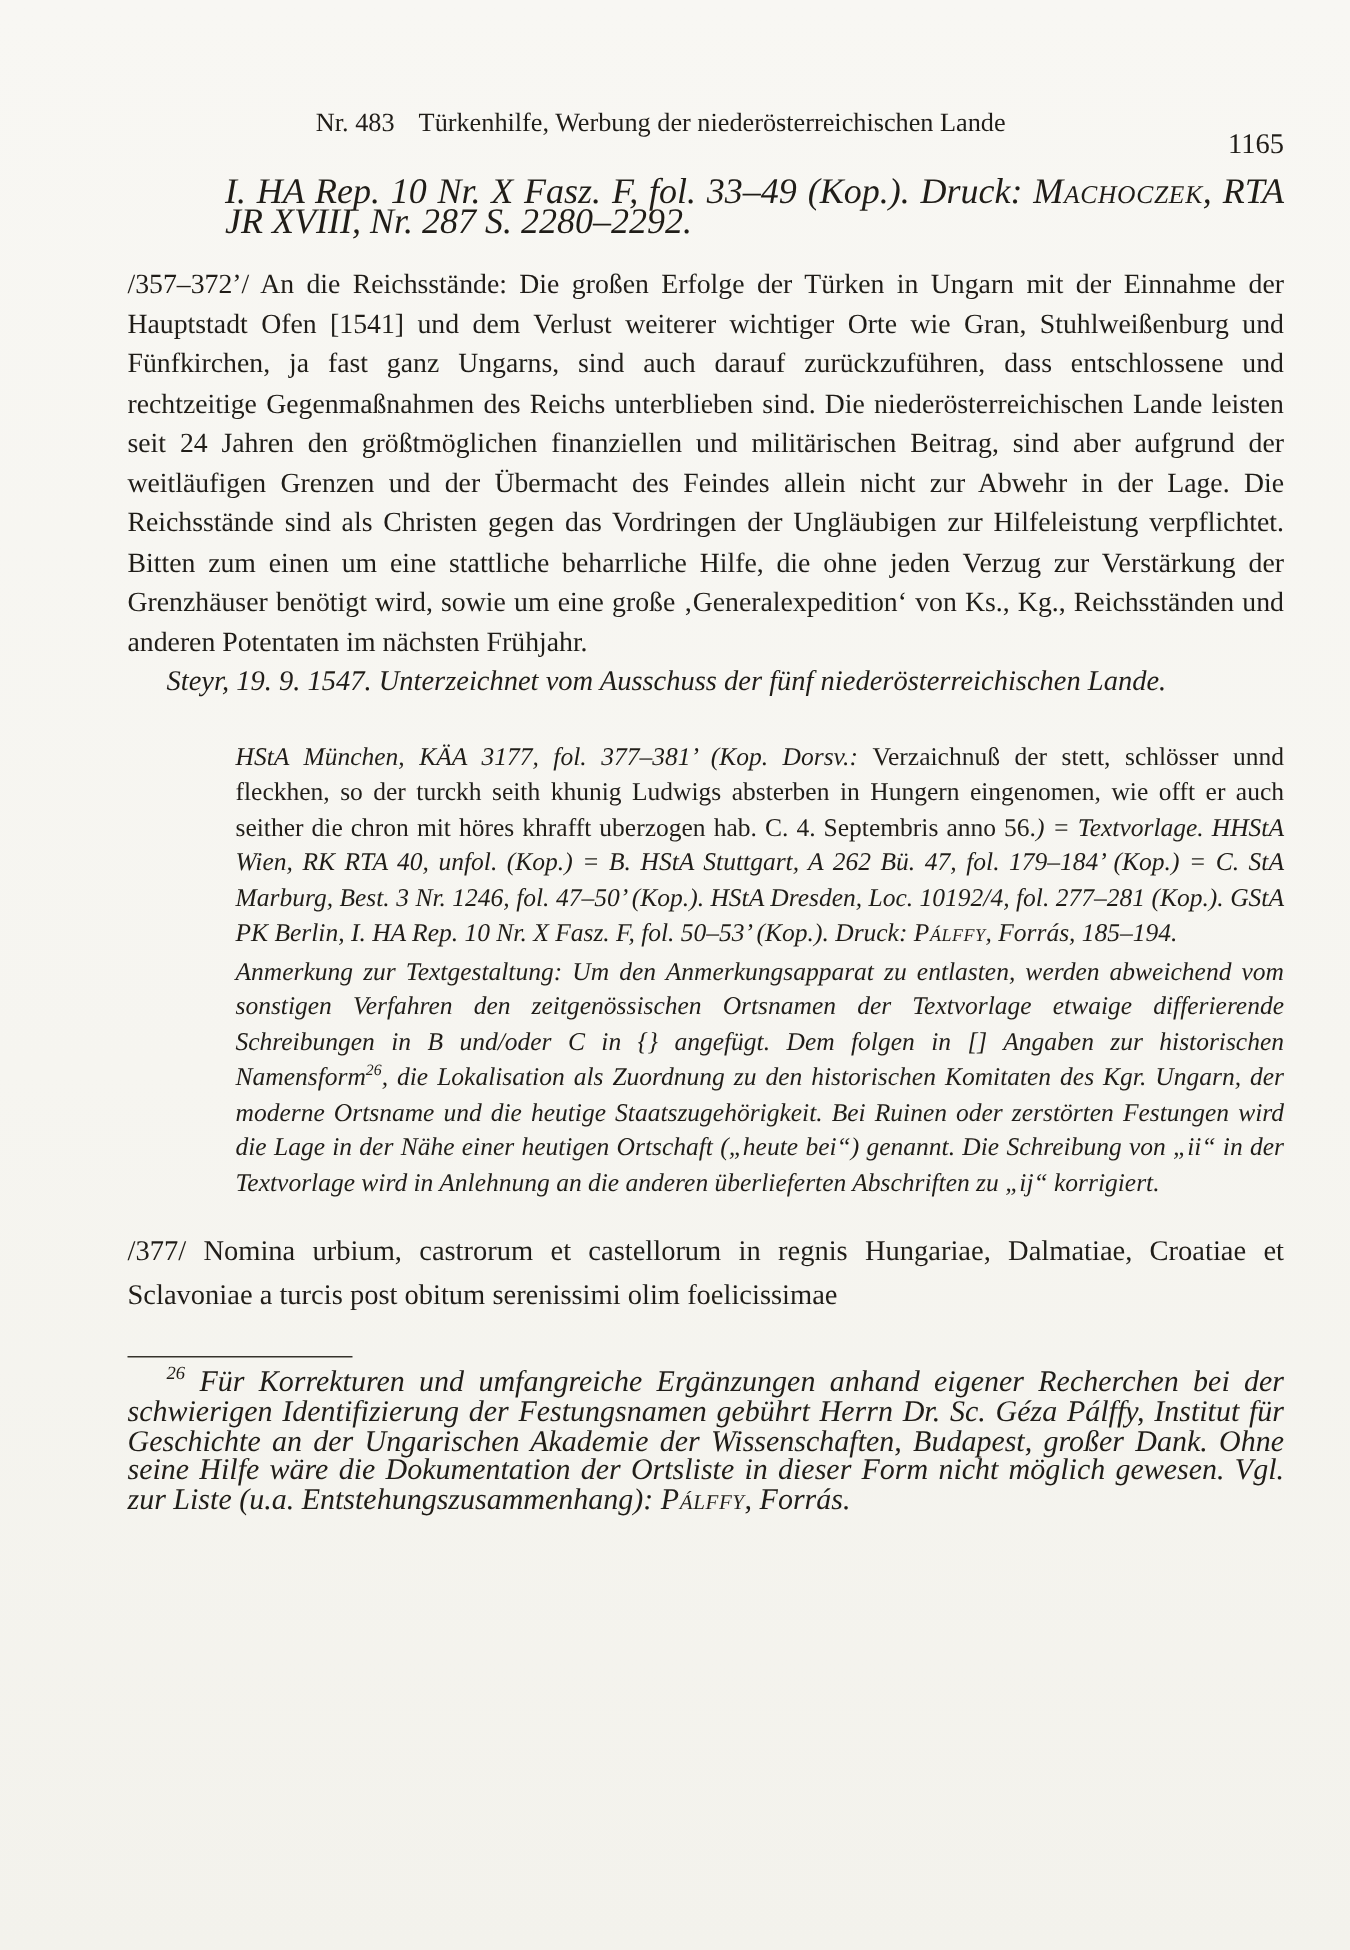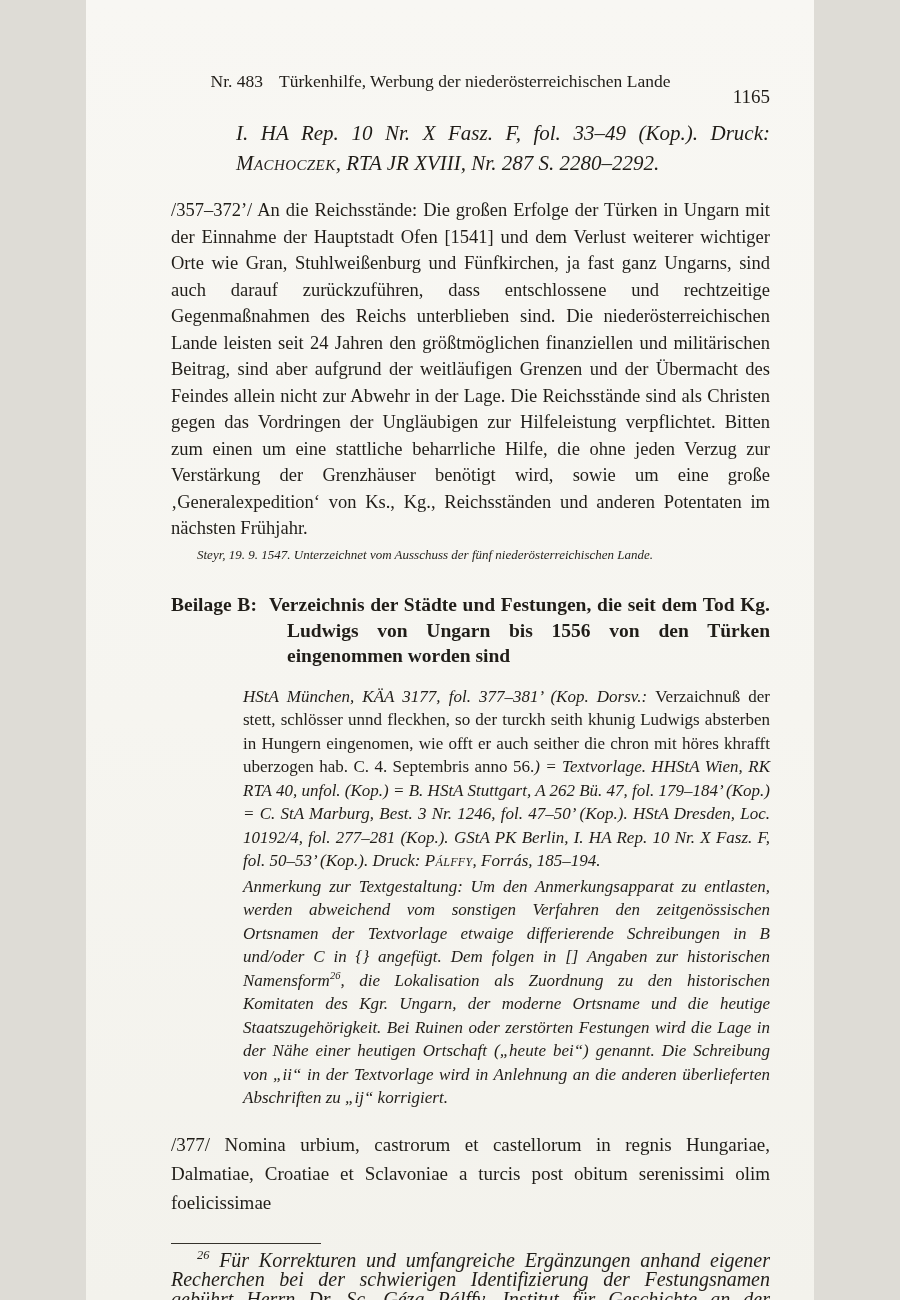--- a/index.html
+++ b/index.html
@@ -1,51 +1,51 @@
 <!DOCTYPE html>
 <html><head>
 <meta charset="utf-8">
 <style>
   html, body { margin: 0; padding: 0; background: #dedcd6; }
   .page {
     position: relative;
-    width: 728px;
+    width: 900px;
     height: 1300px;
     box-sizing: border-box;
     margin: 0 auto;
     padding: 70px 44px 0 85px;
     background: linear-gradient(180deg, #f8f7f3 0%, #f6f5f0 55%, #f3f2ec 100%);
     color: #201d18;
     font-family: "Liberation Serif", "DejaVu Serif", serif;
     overflow: hidden;
   }
   p { margin: 0; }
   .header { position: relative; font-size: 17.5px; line-height: 22px; margin-bottom: 26px; }
   .header-center { text-align: center; padding-right: 60px; }
   .hdr-number { margin-right: 16px; }
   .page-num { position: absolute; right: 0; top: 16px; font-size: 19px; }
 
   .source-ref {
     margin-left: 65px;
     font-style: italic;
-    font-size: 21px;
-    line-height: 30px;
+    font-size: 24px;
+    line-height: 20px;
     margin-bottom: 19px;
     text-align: justify;
   }
 
   .regest {
     font-size: 18.5px;
     line-height: 26.5px;
     text-align: justify;
   }
 
   .dateline {
     font-style: italic;
-    font-size: 13px;
+    font-size: 19px;
     line-height: 26.5px;
     text-align: justify;
     text-indent: 26px;
     margin-bottom: 24px;
   }
 
   .heading {
     font-weight: bold;
     font-size: 19.5px;
     line-height: 25.5px;
@@ -102,23 +102,20 @@
   </div>
 
   <p class="source-ref">
     <span>I. HA Rep. 10 Nr. X Fasz. F, fol. 33–49 (Kop.). Druck: </span><span class="sc">Machoczek</span><span>, RTA JR XVIII, Nr. 287 S. 2280–2292.</span>
   </p>
 
   <p class="regest">/357–372’/ An die Reichsstände: Die großen Erfolge der Türken in Ungarn mit der Einnahme der Hauptstadt Ofen [1541] und dem Verlust weiterer wichtiger Orte wie Gran, Stuhlweißenburg und Fünfkirchen, ja fast ganz Ungarns, sind auch darauf zurückzuführen, dass entschlossene und rechtzeitige Gegenmaßnahmen des Reichs unterblieben sind. Die niederösterreichischen Lande leisten seit 24 Jahren den größtmöglichen finanziellen und militärischen Beitrag, sind aber aufgrund der weitläufigen Grenzen und der Übermacht des Feindes allein nicht zur Abwehr in der Lage. Die Reichsstände sind als Christen gegen das Vordringen der Ungläubigen zur Hilfeleistung verpflichtet. Bitten zum einen um eine stattliche beharrliche Hilfe, die ohne jeden Verzug zur Verstärkung der Grenzhäuser benötigt wird, sowie um eine große ‚Generalexpedition‘ von Ks., Kg., Reichsständen und anderen Potentaten im nächsten Frühjahr.</p>
 
   <p class="dateline">Steyr, 19. 9. 1547. Unterzeichnet vom Ausschuss der fünf niederösterreichischen Lande.</p>
 
-  <p class="heading">
-    <span class="heading-label">Beilage B:</span><span>Verzeichnis der Städte und Festungen, die seit dem Tod Kg. Ludwigs von Ungarn bis 1556 von den Türken eingenommen worden sind</span>
-  </p>
 
   <div class="src-block">
     <span>HStA München, KÄA 3177, fol. 377–381’ (Kop. Dorsv.: </span><span class="roman">Verzaichnuß der stett, schlösser unnd fleckhen, so der turckh seith khunig Ludwigs absterben in Hungern eingenomen, wie offt er auch seither die chron mit höres khrafft uberzogen hab. C. 4. Septembris anno 56.</span><span>) = Textvorlage. HHStA Wien, RK RTA 40, unfol. (Kop.) = B. HStA Stuttgart, A 262 Bü. 47, fol. 179–184’ (Kop.) = C. StA Marburg, Best. 3 Nr. 1246, fol. 47–50’ (Kop.). HStA Dresden, Loc. 10192/4, fol. 277–281 (Kop.). GStA PK Berlin, I. HA Rep. 10 Nr. X Fasz. F, fol. 50–53’ (Kop.). Druck: </span><span class="sc">Pálffy</span><span>, Forrás, 185–194.</span>
   </div>
 
   <div class="src-block note-block">
     <span>Anmerkung zur Textgestaltung: Um den Anmerkungsapparat zu entlasten, werden abweichend vom sonstigen Verfahren den zeitgenössischen Ortsnamen der Textvorlage etwaige differierende Schreibungen in B und/oder C in {} angefügt. Dem folgen in [] Angaben zur historischen Namensform</span><sup>26</sup><span>, die Lokalisation als Zuordnung zu den historischen Komitaten des Kgr. Ungarn, der moderne Ortsname und die heutige Staatszugehörigkeit. Bei Ruinen oder zerstörten Festungen wird die Lage in der Nähe einer heutigen Ortschaft („heute bei“) genannt. Die Schreibung von „ii“ in der Textvorlage wird in Anlehnung an die anderen überlieferten Abschriften zu „ij“ korrigiert.</span>
   </div>
 
   <p class="body-text">/377/ Nomina urbium, castrorum et castellorum in regnis Hungariae, Dalmatiae, Croatiae et Sclavoniae a turcis post obitum serenissimi olim foelicissimae</p>

